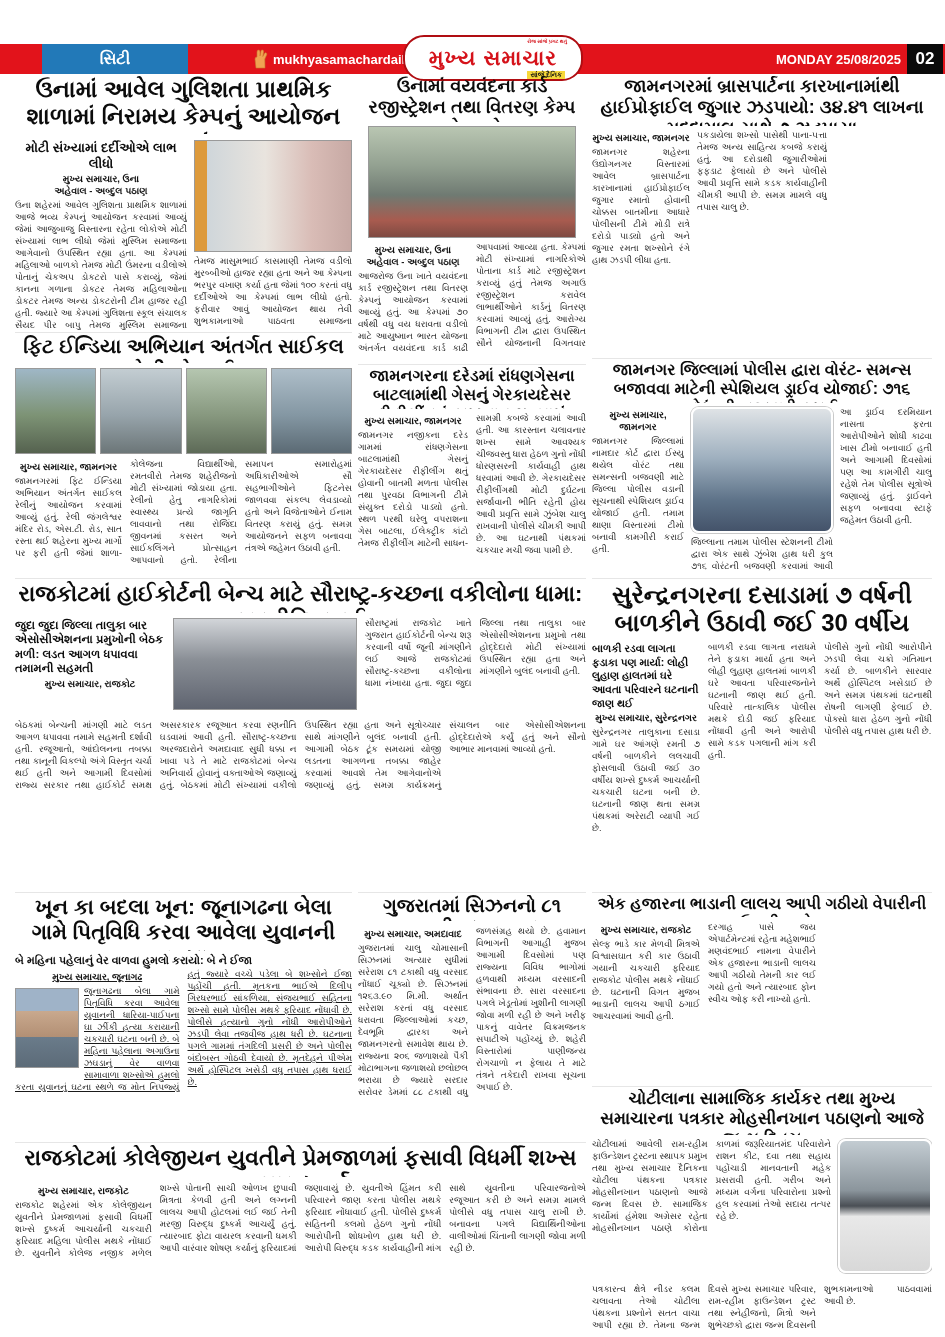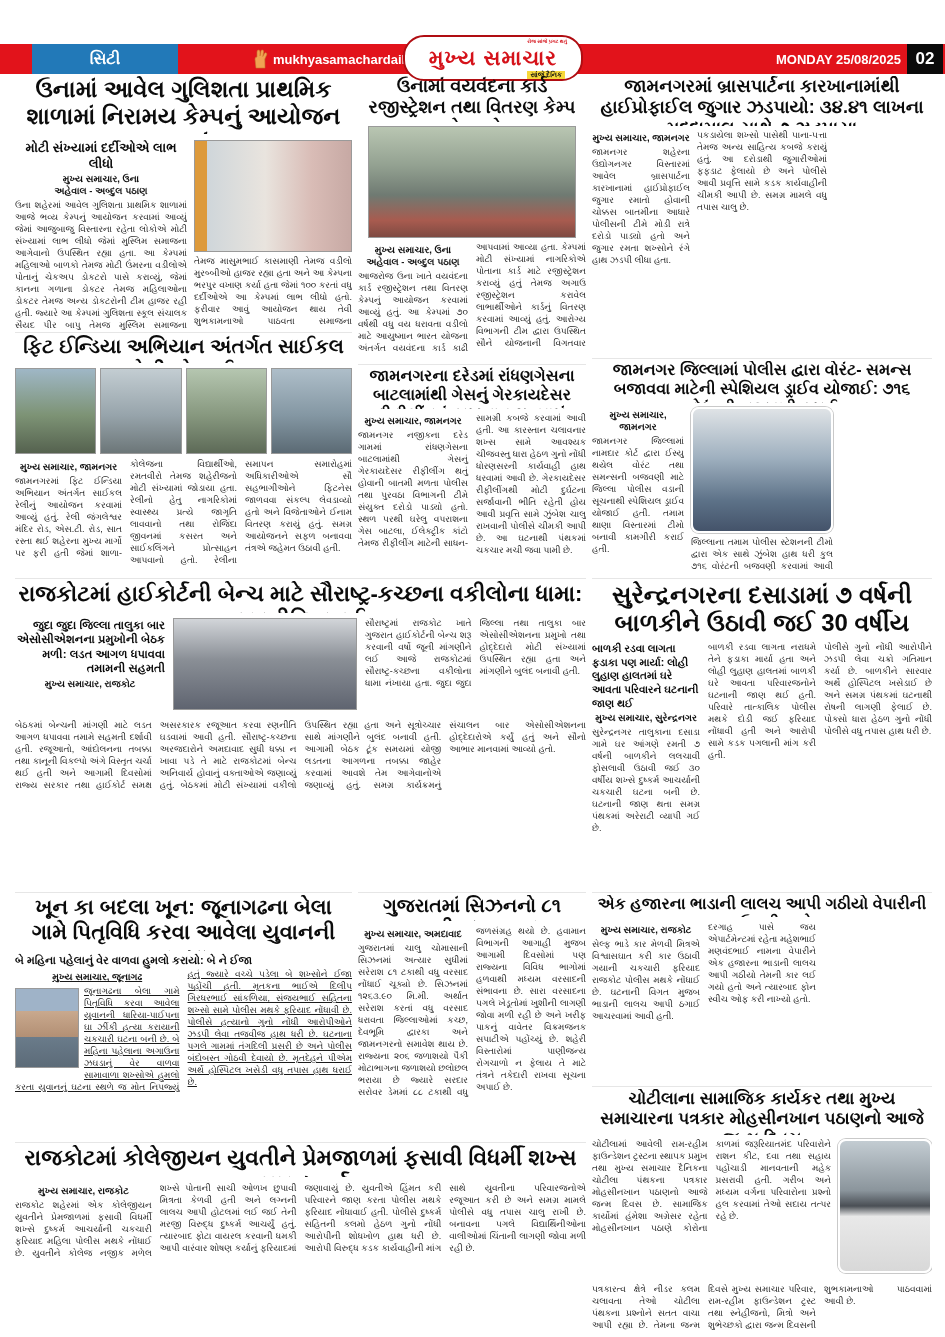--- a/index.html
+++ b/index.html
@@ -1,20 +1,20 @@
 <!DOCTYPE html>
 <html><head>
 <meta charset="utf-8">
 <style>
   html,body{margin:0;padding:0;background:#ffffff;}
   #page{position:relative;width:945px;height:1337px;background:#ffffff;overflow:hidden;
         font-family:"Liberation Sans","DejaVu Sans",sans-serif;color:#1a1a1a;}
   
   #topbar{position:absolute;left:0;top:44px;width:945px;height:30px;background:#e2131b;}
-  #city-tab{position:absolute;left:32px;top:0;width:146px;height:30px;background:#2279b8;
+  #city-tab{position:absolute;left:42px;top:0;width:146px;height:30px;background:#2279b8;
             color:#fff;font-weight:bold;font-size:16px;display:flex;align-items:center;justify-content:center;}
   #email-wrap{position:absolute;left:252px;top:0;height:30px;display:flex;align-items:center;gap:5px;}
   #email-wrap .email{color:#fff;font-weight:bold;font-size:13px;}
   #hand{width:16px;height:20px;display:block;}
   #masthead{position:absolute;left:403px;top:-9px;width:176px;height:42px;background:#fff;
             border:2px solid #b00d12;border-radius:21px;display:flex;align-items:center;justify-content:center;}
   #masthead .mast-title{color:#d5121a;font-weight:bold;font-size:21px;letter-spacing:1px;}
   #masthead .mast-top{position:absolute;top:1px;right:14px;font-size:5px;color:#d5121a;font-weight:bold;}
   #masthead .mast-bottom{position:absolute;bottom:0px;right:16px;background:#f7d83a;color:#111;
             font-size:7px;font-weight:bold;padding:0 3px;}
@@ -132,28 +132,29 @@
     <div class="headline" style="font-size:16px;height:42px;">જામનગર જિલ્લામાં પોલીસ દ્વારા વોરંટ- સમન્સ બજાવવા માટેની સ્પેશિયલ ડ્રાઈવ યોજાઈ: ૭૧૬ વોરંટની બજવણી કરાઈ</div>
     <div style="display:grid;grid-template-columns:92px 1fr 92px;gap:7px;margin-top:4px;">
       <div>
         <div class="byline">મુખ્ય સમાચાર, જામનગર</div>
         <div class="body" style="height:148px;overflow:hidden;">જામનગર જિલ્લામાં નામદાર કોર્ટ દ્વારા ઈસ્યુ થયેલ વોરંટ તથા સમન્સની બજવણી માટે જિલ્લા પોલીસ વડાની સૂચનાથી સ્પેશિયલ ડ્રાઈવ યોજાઈ હતી. તમામ થાણા વિસ્તારમાં ટીમો બનાવી કામગીરી કરાઈ હતી.</div>
       </div>
       <div>
         <div class="photo round ph-6" style="width:100%;height:126px;"></div>
         <div class="body" style="margin-top:4px;height:36px;overflow:hidden;">જિલ્લાના તમામ પોલીસ સ્ટેશનની ટીમો દ્વારા એક સાથે ઝુંબેશ હાથ ધરી કુલ ૭૧૬ વોરંટની બજવણી કરવામાં આવી હતી.</div>
       </div>
+      <div class="body" style="height:166px;overflow:hidden;">આ ડ્રાઈવ દરમિયાન નાસતા ફરતા આરોપીઓને શોધી કાઢવા ખાસ ટીમો બનાવાઈ હતી અને આગામી દિવસોમાં પણ આ કામગીરી ચાલુ રહેશે તેમ પોલીસ સૂત્રોએ જણાવ્યું હતું. ડ્રાઈવને સફળ બનાવવા સ્ટાફે જહેમત ઉઠાવી હતી.</div>
     </div>
   </div>
 
   <div class="sec rule" style="left:15px;top:578px;width:571px;height:312px;">
     <div class="headline" style="font-size:22px;height:32px;">રાજકોટમાં હાઈકોર્ટની બેન્ચ માટે સૌરાષ્ટ્ર-કચ્છના વકીલોના ધામા: રણનીતિ ઘડાઈ</div>
     <div style="display:flex;gap:8px;margin-top:5px;">
       <div style="width:150px;flex:none;">
-        <div class="subhead" style="font-size:11.5px;line-height:1.25;text-align:right;">જુદા જુદા જિલ્લા તાલુકા બાર એસોસીએશનના પ્રમુખોની બેઠક મળી: લડત આગળ ધપાવવા તમામની સહમતી</div>
+        <div class="subhead" style="font-size:11.5px;line-height:1.25;">જુદા જુદા જિલ્લા તાલુકા બાર એસોસીએશનના પ્રમુખોની બેઠક મળી: લડત આગળ ધપાવવા તમામની સહમતી</div>
         <div class="byline">મુખ્ય સમાચાર, રાજકોટ</div>
       </div>
       <div class="photo ph-7" style="width:184px;height:92px;flex:none;"></div>
       <div class="cols2 body" style="flex:1;height:96px;overflow:hidden;">સૌરાષ્ટ્રમાં રાજકોટ ખાતે ગુજરાત હાઈકોર્ટની બેન્ચ શરૂ કરવાની વર્ષો જૂની માંગણીને લઈ આજે રાજકોટમાં સૌરાષ્ટ્ર-કચ્છના વકીલોના ધામા નંખાયા હતા. જુદા જુદા જિલ્લા તથા તાલુકા બાર એસોસીએશનના પ્રમુખો તથા હોદ્દેદારો મોટી સંખ્યામાં ઉપસ્થિત રહ્યા હતા અને માંગણીને બુલંદ બનાવી હતી.</div>
     </div>
     <div class="cols4 body" style="margin-top:6px;height:164px;overflow:hidden;">બેઠકમાં બેન્ચની માંગણી માટે લડત આગળ ધપાવવા તમામે સહમતી દર્શાવી હતી. રજૂઆતો, આંદોલનના તબક્કા તથા કાનૂની વિકલ્પો અંગે વિસ્તૃત ચર્ચા થઈ હતી અને આગામી દિવસોમાં રાજ્ય સરકાર તથા હાઈકોર્ટ સમક્ષ અસરકારક રજૂઆત કરવા રણનીતિ ઘડવામાં આવી હતી. સૌરાષ્ટ્ર-કચ્છના અરજદારોને અમદાવાદ સુધી ધક્કા ન ખાવા પડે તે માટે રાજકોટમાં બેન્ચ અનિવાર્ય હોવાનું વક્તાઓએ જણાવ્યું હતું. બેઠકમાં મોટી સંખ્યામાં વકીલો ઉપસ્થિત રહ્યા હતા અને સૂત્રોચ્ચાર સાથે માંગણીને બુલંદ બનાવી હતી. આગામી બેઠક ટૂંક સમયમાં યોજી લડતના આગળના તબક્કા જાહેર કરવામાં આવશે તેમ આગેવાનોએ જણાવ્યું હતું. સમગ્ર કાર્યક્રમનું સંચાલન બાર એસોસીએશનના હોદ્દેદારોએ કર્યું હતું અને સૌનો આભાર માનવામાં આવ્યો હતો.</div>
   </div>
 
   <div class="sec rule" style="left:592px;top:578px;width:340px;height:312px;">
     <div class="headline" style="font-size:24px;height:56px;">સુરેન્દ્રનગરના દસાડામાં ૭ વર્ષની બાળકીને ઉઠાવી જઈ 30 વર્ષીય શખ્સે દુષ્કર્મ આચર્યું</div>

